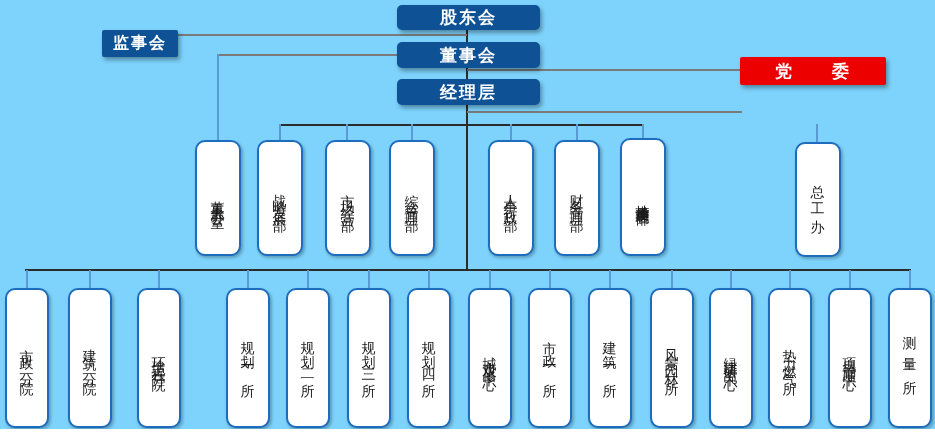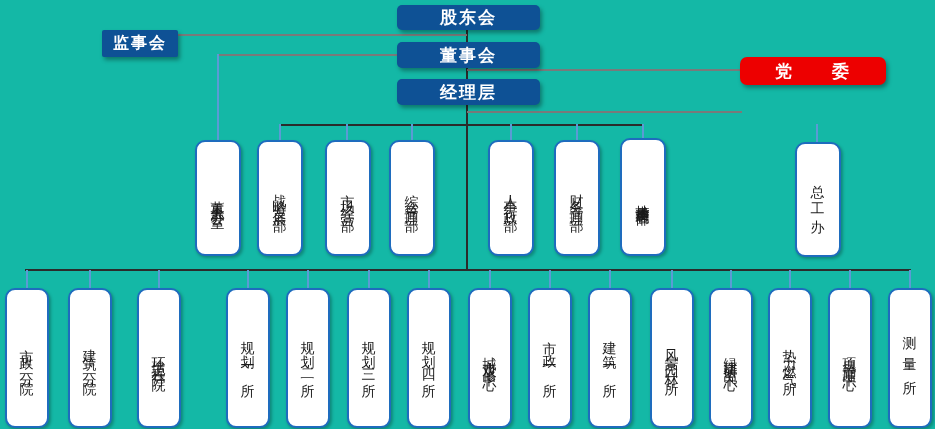--- a/index.html
+++ b/index.html
@@ -2,40 +2,40 @@
 <html><head>
 <meta charset="utf-8">
 <style>
   * { box-sizing: border-box; margin: 0; padding: 0; }
   html,body { background:#ffffff; }
   body { font-family: "DejaVu Sans", "Liberation Sans", sans-serif; }
   #canvas {
     position: relative;
     width: 935px;
     height: 429px;
-    background: #14b8a6;
+    background: #7dd3fc;
     overflow: hidden;
   }
   
   .hbox {
     position: absolute;
     background: #0E5195;
     color: #ffffff;
     font-weight: bold;
     font-size: 17px;
     letter-spacing: 2px;
     display: flex;
     align-items: center;
     justify-content: center;
     border-radius: 5px;
     box-shadow: 2px 3px 4px rgba(0,0,0,0.35);
     white-space: pre;
   }
   .hbox.sq { border-radius: 2px; }
-  .hbox.red { background: #ED0000; border-radius: 7px; }
+  .hbox.red { background: #ED0000; }
   .hbox.sm { font-size: 16px; }
   
   .vbox {
     position: absolute;
     background: #ffffff;
     border: 2px solid #1E6CBE;
     border-radius: 10px;
     color: #1a1a1a;
     font-size: 14px;
     writing-mode: vertical-rl;

